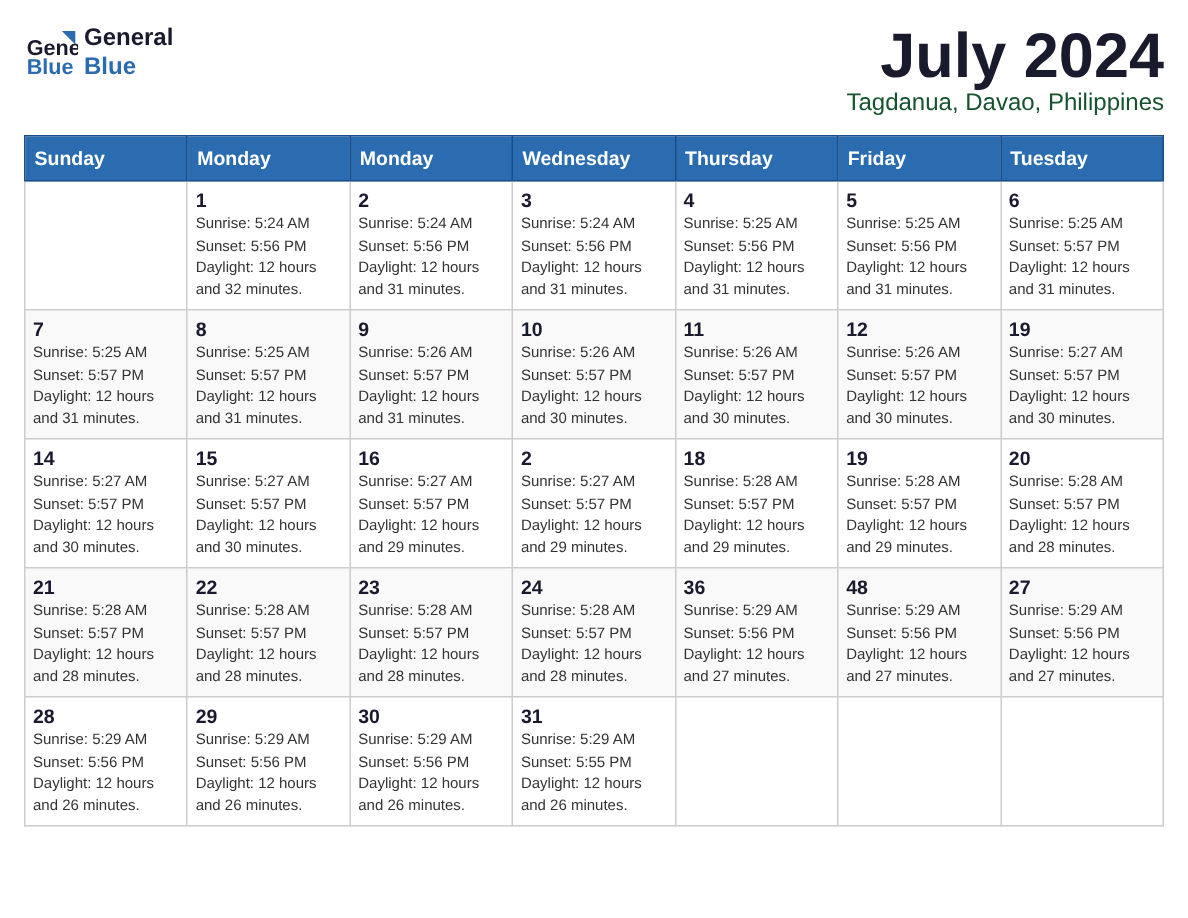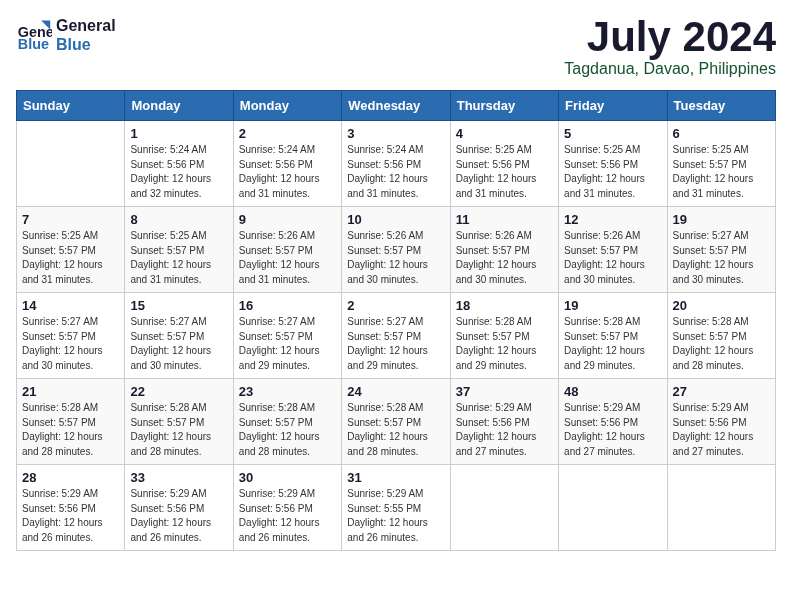--- a/index.html
+++ b/index.html
@@ -286,21 +286,21 @@
 and 28 minutes.</div>
         </td>
         <td>
           <div class="day-number">24</div>
           <div class="day-info" style="white-space: pre-line;">Sunrise: 5:28 AM
 Sunset: 5:57 PM
 Daylight: 12 hours
 and 28 minutes.</div>
         </td>
         <td>
-          <div class="day-number">37</div>
+          <div class="day-number">36</div>
           <div class="day-info" style="white-space: pre-line;">Sunrise: 5:29 AM
 Sunset: 5:56 PM
 Daylight: 12 hours
 and 27 minutes.</div>
         </td>
         <td>
           <div class="day-number">48</div>
           <div class="day-info" style="white-space: pre-line;">Sunrise: 5:29 AM
 Sunset: 5:56 PM
 Daylight: 12 hours
@@ -316,21 +316,21 @@
       </tr>
       <tr>
         <td>
           <div class="day-number">28</div>
           <div class="day-info" style="white-space: pre-line;">Sunrise: 5:29 AM
 Sunset: 5:56 PM
 Daylight: 12 hours
 and 26 minutes.</div>
         </td>
         <td>
-          <div class="day-number">33</div>
+          <div class="day-number">29</div>
           <div class="day-info" style="white-space: pre-line;">Sunrise: 5:29 AM
 Sunset: 5:56 PM
 Daylight: 12 hours
 and 26 minutes.</div>
         </td>
         <td>
           <div class="day-number">30</div>
           <div class="day-info" style="white-space: pre-line;">Sunrise: 5:29 AM
 Sunset: 5:56 PM
 Daylight: 12 hours

